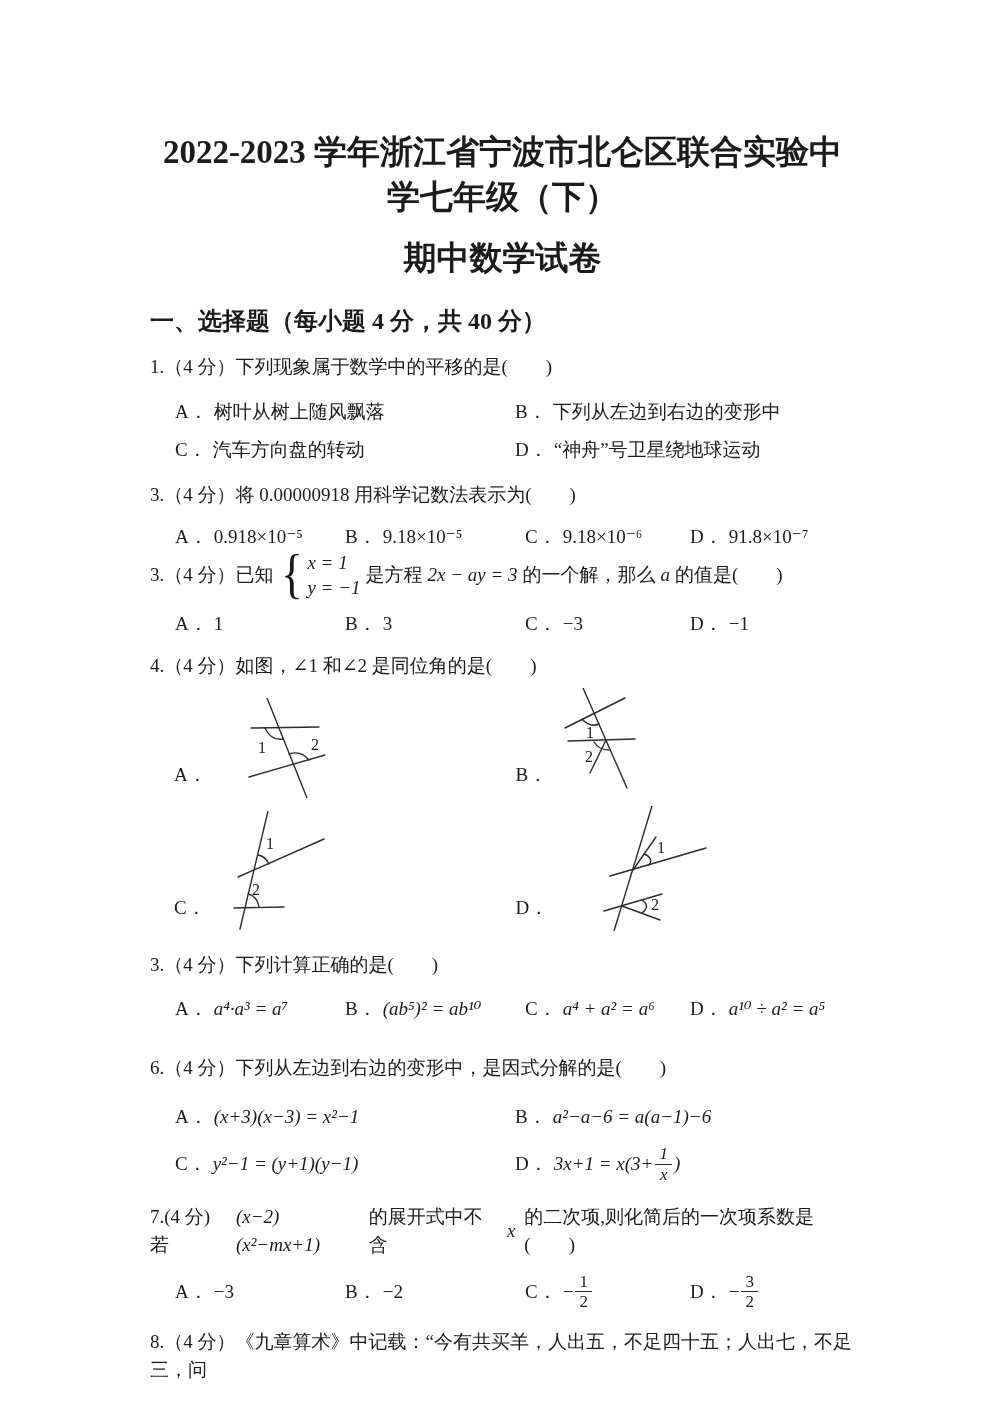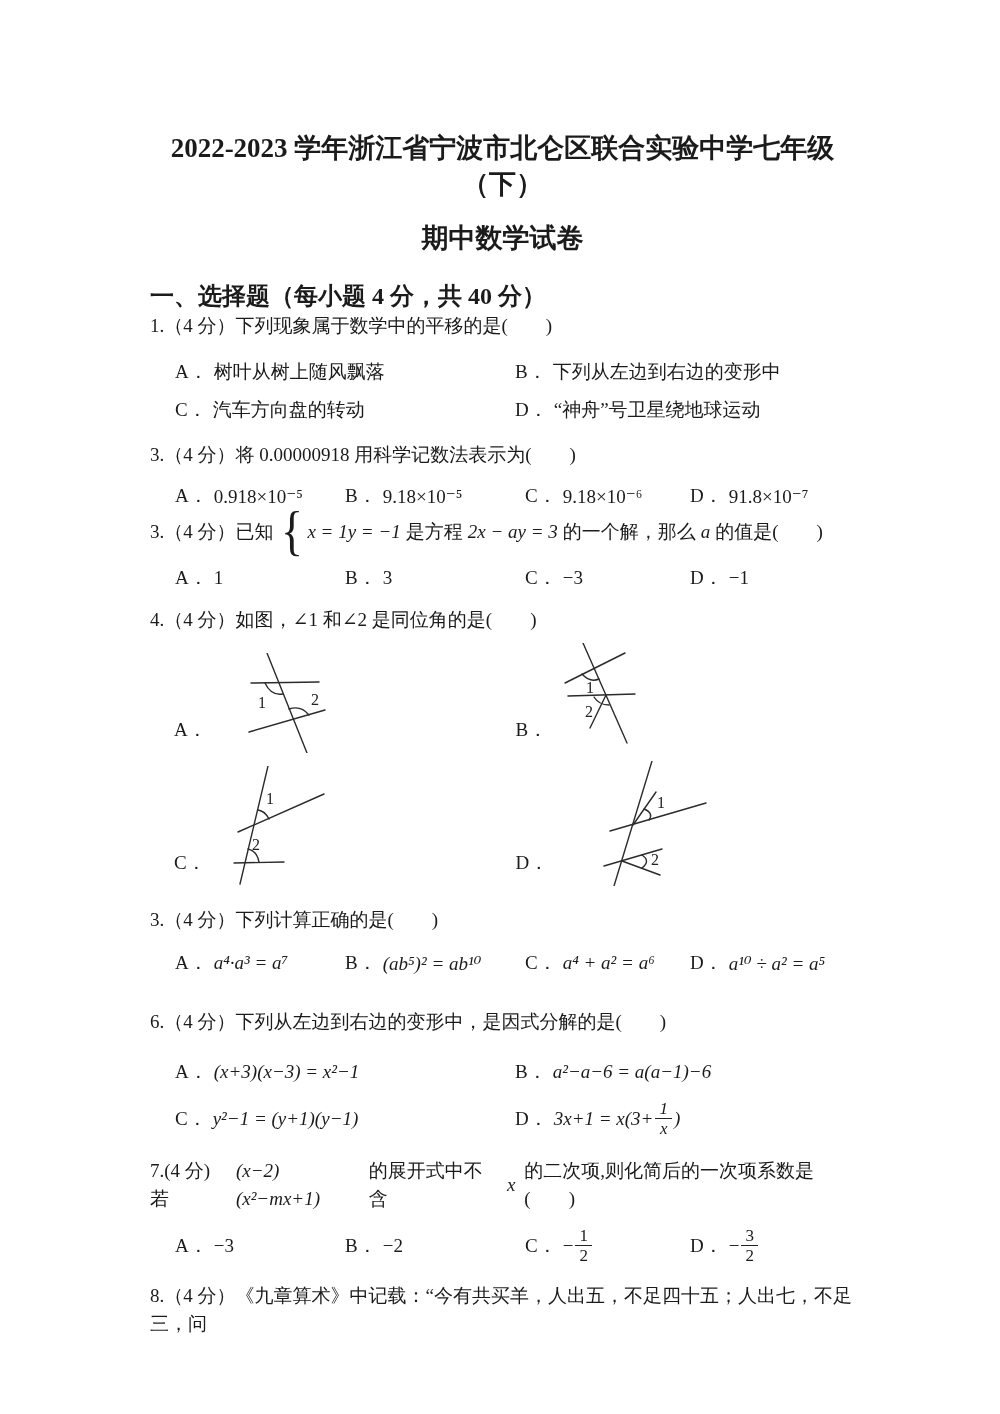--- a/index.html
+++ b/index.html
@@ -2,56 +2,56 @@
 <html><head>
 <meta charset="utf-8">
 <style>
   html,body{margin:0;padding:0;background:#ffffff;}
   .page{
     width:1000px;height:1414px;background:#fff;color:#1b1b1b;
     font-family:"Liberation Serif","DejaVu Serif",serif;
     font-size:19px;box-sizing:border-box;
     padding:130px 145px 0 150px;overflow:hidden;position:relative;
   }
-  .t1,.t2{font-size:27px;font-weight:bold;text-align:center;line-height:1.35;margin:0;}
+  .t1,.t2{font-size:33px;font-weight:bold;text-align:center;line-height:1.35;margin:0;}
   .t2{margin-top:17px;}
   .sec{font-weight:bold;font-size:24px;margin-top:24px;}
   .stem{line-height:1.5;}
   .flexrow{display:flex;align-items:center;flex-wrap:nowrap;gap:5px;}
   .opts{display:flex;align-items:center;padding-left:25px;}
   .opts.four .opt:nth-child(1){width:170px;}
   .opts.four .opt:nth-child(2){width:180px;}
   .opts.four .opt:nth-child(3){width:165px;}
   .opts.two .opt{width:345px;}
   .opt{white-space:nowrap;display:inline-flex;align-items:center;}
   .ol{margin-right:6px;}
   .math{font-style:italic;}
   .system{display:inline-flex;align-items:center;}
   .brace{font-size:54px;font-weight:400;line-height:0.85;margin-right:3px;transform:scaleX(0.85);}
-  .syscol{display:inline-flex;flex-direction:row;line-height:1.35;font-style:italic;}
+  .syscol{display:inline-flex;flex-direction:column;line-height:1.35;font-style:italic;}
   .frac{display:inline-flex;flex-direction:column;align-items:center;font-size:17px;line-height:1.15;margin:0 2px;vertical-align:middle;}
   .frac .fn{padding:0 4px;border-bottom:1.4px solid #222;font-style:inherit;}
   .figrow{display:flex;padding-left:22px;}
   .figcol{width:345px;display:flex;align-items:flex-end;}
   .figlabel{margin:0 6px 10px 2px;}
   svg line,svg path{stroke:#2b2b2b;stroke-width:1.4;fill:none;stroke-linecap:round;}
   svg text{font-size:16px;fill:#222;font-family:"Liberation Serif","DejaVu Serif",serif;}
 </style>
 </head>
 <body>
 
 <div class="page">
 
   <h1 class="t1">2022-2023 学年浙江省宁波市北仑区联合实验中学七年级（下）</h1>
   <h1 class="t2">期中数学试卷</h1>
 
   <div class="sec">一、选择题（每小题 4 分，共 40 分）</div>
 
   <div>
-    <div class="stem" style="margin-top:0">1.（4 分）下列现象属于数学中的平移的是(　　)</div>
+    <div class="stem" style="margin-top:16px">1.（4 分）下列现象属于数学中的平移的是(　　)</div>
     <div class="opts two" style="margin-top:18px">
       <span class="opt">
           <span class="ol">A．</span>
           <span>树叶从树上随风飘落</span>
         </span>
       <span class="opt">
           <span class="ol">B．</span>
           <span>下列从左边到右边的变形中</span>
         </span>
     </div>

